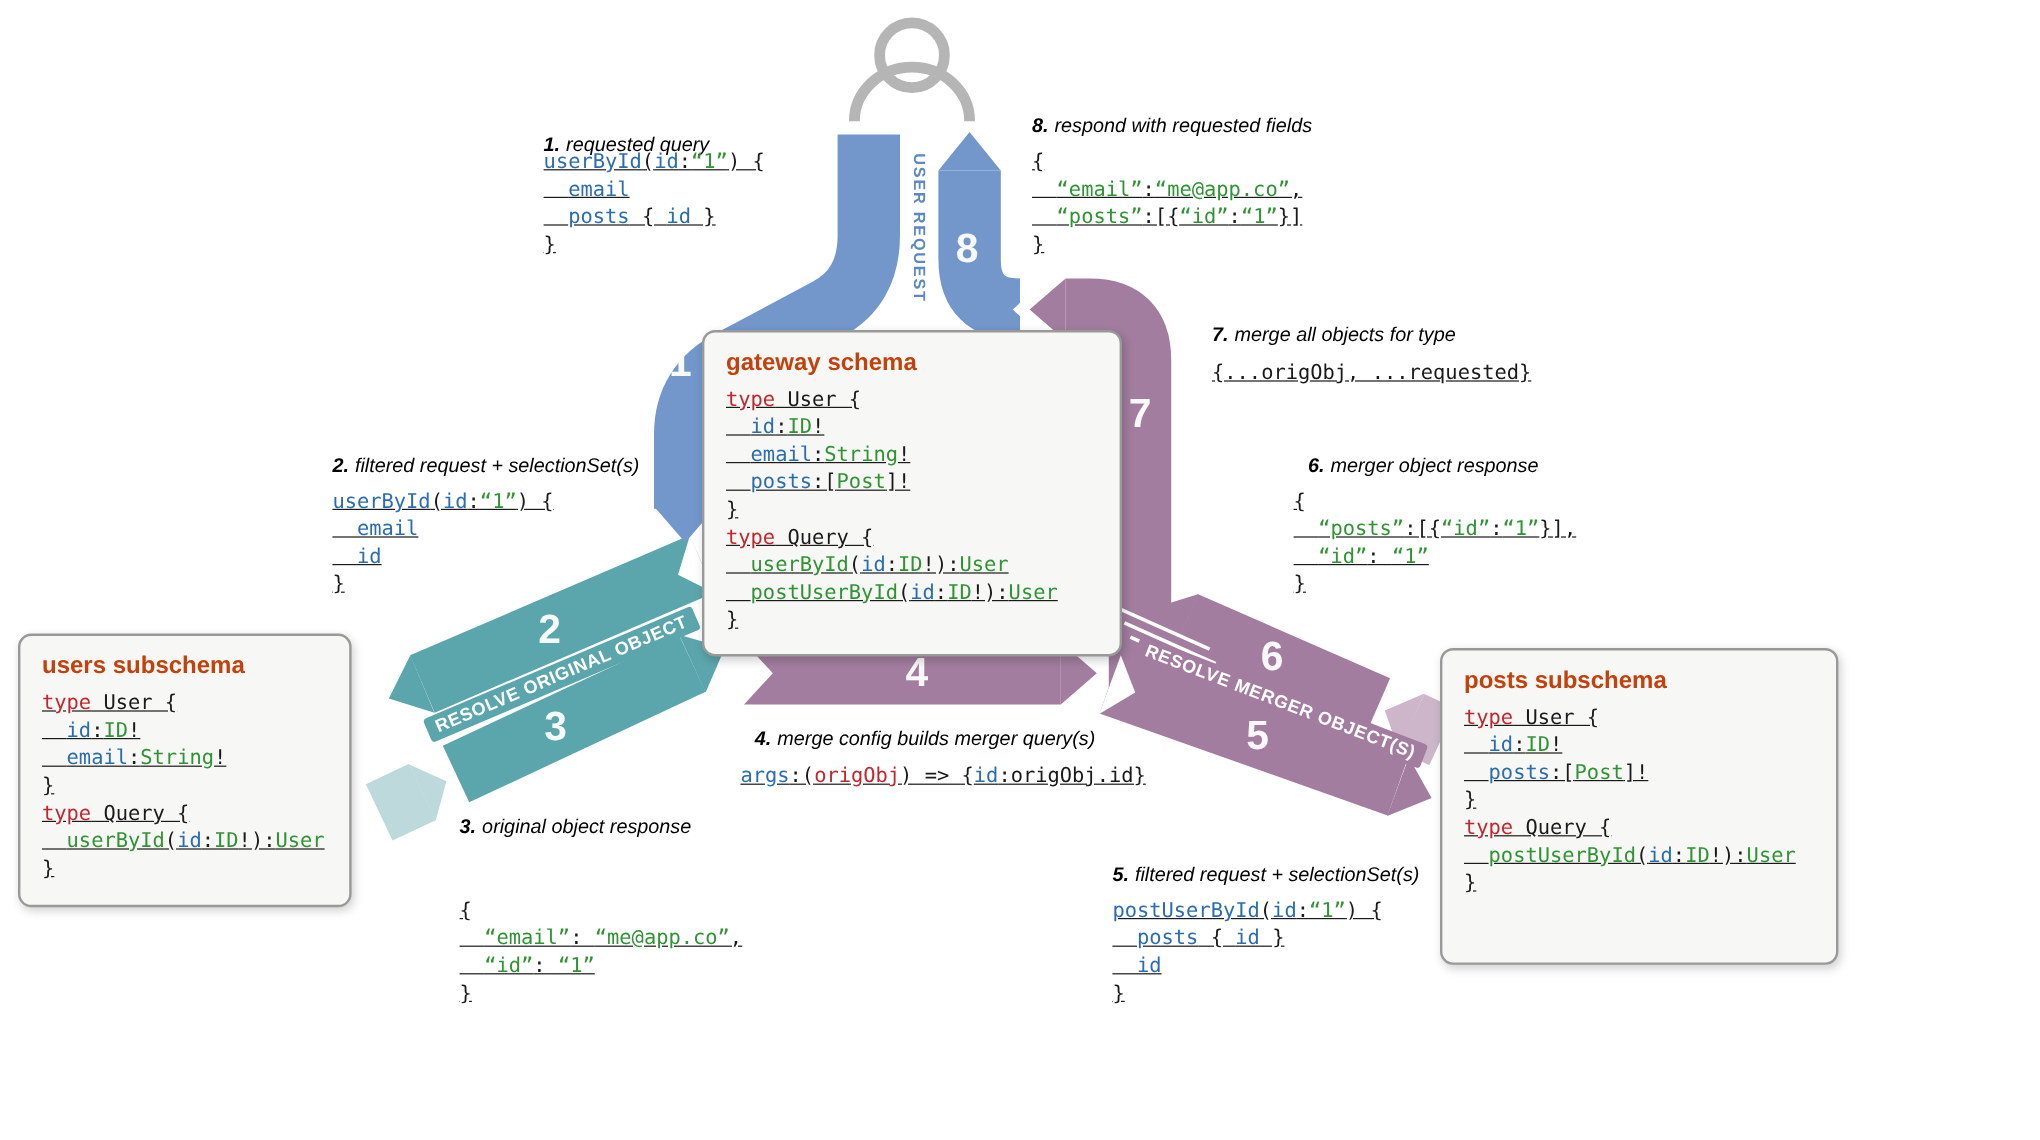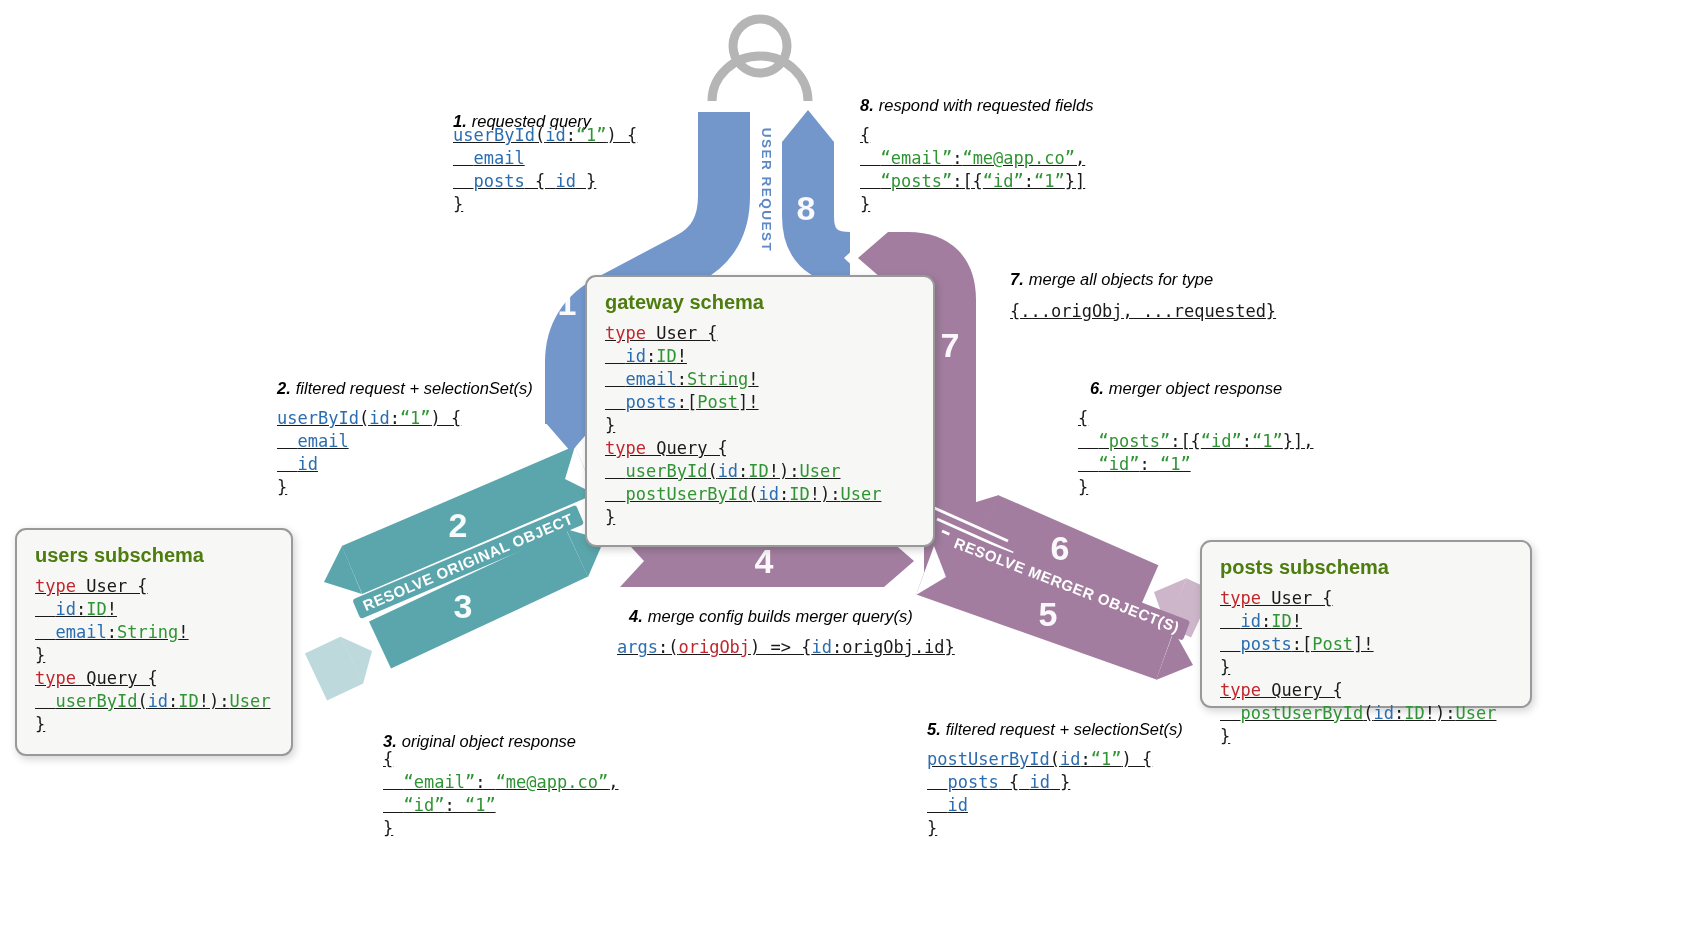--- a/index.html
+++ b/index.html
@@ -25,21 +25,21 @@
   .arrow-num{position:absolute;transform:translate(-50%,-50%);
     font:700 34px "Liberation Sans",sans-serif;color:rgba(255,255,255,.95);}
   .band-label{position:absolute;transform:translate(-50%,-50%) rotate(var(--rot,0deg));
     font:700 15px "Liberation Sans",sans-serif;color:#fff;letter-spacing:.6px;
     padding:2px 8px;white-space:nowrap;border-radius:3px;}
   .teal-bg{background:var(--teal);} .purple-bg{background:var(--purple);}
   .user-req{background:none;color:var(--blue-label);font-size:13.5px;letter-spacing:1.5px;padding:0;}
 
   .panel{position:absolute;background:#f7f7f5;border:2px solid #999;border-radius:11px;
     box-shadow:2px 3px 8px rgba(0,0,0,.18);padding:12px 18px;box-sizing:border-box;}
-  .panel-title{font:700 20px "Liberation Sans",sans-serif;color:#4d7c0f;margin:2px 0 8px;}
+  .panel-title{font:700 20px "Liberation Sans",sans-serif;color:#c2410c;margin:2px 0 8px;}
 
   .code{position:absolute;font:17px/23px "DejaVu Sans Mono",monospace;color:#1a1a1a;}
   .panel .code{position:static;}
   .code-line{white-space:pre;text-decoration:underline;}
   .tok-d{color:#1a1a1a;} .tok-k{color:var(--code-red);} .tok-r{color:var(--code-red);}
   .tok-b{color:var(--code-blue);} .tok-g{color:var(--code-green);}
 
   .ann-label{position:absolute;font:italic 16.5px "Liberation Sans",sans-serif;color:#000;white-space:nowrap;}
   .ann-num{font-weight:700;margin-right:5px;}
 </style>
@@ -143,21 +143,21 @@
     <div class="code">
         <div class="code-line"><span class="tok-k">type</span><span class="tok-d"> User {</span></div>
         <div class="code-line"><span class="tok-d">  </span><span class="tok-b">id</span><span class="tok-d">:</span><span class="tok-g">ID</span><span class="tok-d">!</span></div>
         <div class="code-line"><span class="tok-d">  </span><span class="tok-b">email</span><span class="tok-d">:</span><span class="tok-g">String</span><span class="tok-d">!</span></div>
         <div class="code-line"><span class="tok-d">}</span></div>
         <div class="code-line"><span class="tok-k">type</span><span class="tok-d"> Query {</span></div>
         <div class="code-line"><span class="tok-d">  </span><span class="tok-g">userById</span><span class="tok-d">(</span><span class="tok-b">id</span><span class="tok-d">:</span><span class="tok-g">ID</span><span class="tok-d">!):</span><span class="tok-g">User</span></div>
         <div class="code-line"><span class="tok-d">}</span></div>
       </div>
   </div>
-  <div class="panel" style="left:1200px;top:540px;width:332px;height:168px">
+  <div class="panel" style="left:1200px;top:540px;width:332px;height:264px">
     <div class="panel-title">posts subschema</div>
     <div class="code">
         <div class="code-line"><span class="tok-k">type</span><span class="tok-d"> User {</span></div>
         <div class="code-line"><span class="tok-d">  </span><span class="tok-b">id</span><span class="tok-d">:</span><span class="tok-g">ID</span><span class="tok-d">!</span></div>
         <div class="code-line"><span class="tok-d">  </span><span class="tok-b">posts</span><span class="tok-d">:[</span><span class="tok-g">Post</span><span class="tok-d">]!</span></div>
         <div class="code-line"><span class="tok-d">}</span></div>
         <div class="code-line"><span class="tok-k">type</span><span class="tok-d"> Query {</span></div>
         <div class="code-line"><span class="tok-d">  </span><span class="tok-g">postUserById</span><span class="tok-d">(</span><span class="tok-b">id</span><span class="tok-d">:</span><span class="tok-g">ID</span><span class="tok-d">!):</span><span class="tok-g">User</span></div>
         <div class="code-line"><span class="tok-d">}</span></div>
       </div>
@@ -210,21 +210,21 @@
       <div class="code-line"><span class="tok-d">}</span></div>
     </div>
 
   <div class="ann-label" style="left:629px;top:607px">
     <span class="ann-num">4.</span><span>merge config builds merger query(s)</span>
   </div>
   <div class="code" style="left:617px;top:636px">
       <div class="code-line"><span class="tok-b">args</span><span class="tok-d">:(</span><span class="tok-r">origObj</span><span class="tok-d">) =&gt; {</span><span class="tok-b">id</span><span class="tok-d">:origObj.id}</span></div>
     </div>
 
-  <div class="ann-label" style="left:383px;top:732px">
+  <div class="ann-label" style="left:383px;top:680px">
     <span class="ann-num">3.</span><span>original object response</span>
   </div>
   <div class="code" style="left:383px;top:748px">
       <div class="code-line"><span class="tok-d">{</span></div>
       <div class="code-line"><span class="tok-d">  </span><span class="tok-g">“email”</span><span class="tok-d">: </span><span class="tok-g">“me@app.co”</span><span class="tok-d">,</span></div>
       <div class="code-line"><span class="tok-d">  </span><span class="tok-g">“id”</span><span class="tok-d">: </span><span class="tok-g">“1”</span></div>
       <div class="code-line"><span class="tok-d">}</span></div>
     </div>
 
   <div class="ann-label" style="left:927px;top:720px">

